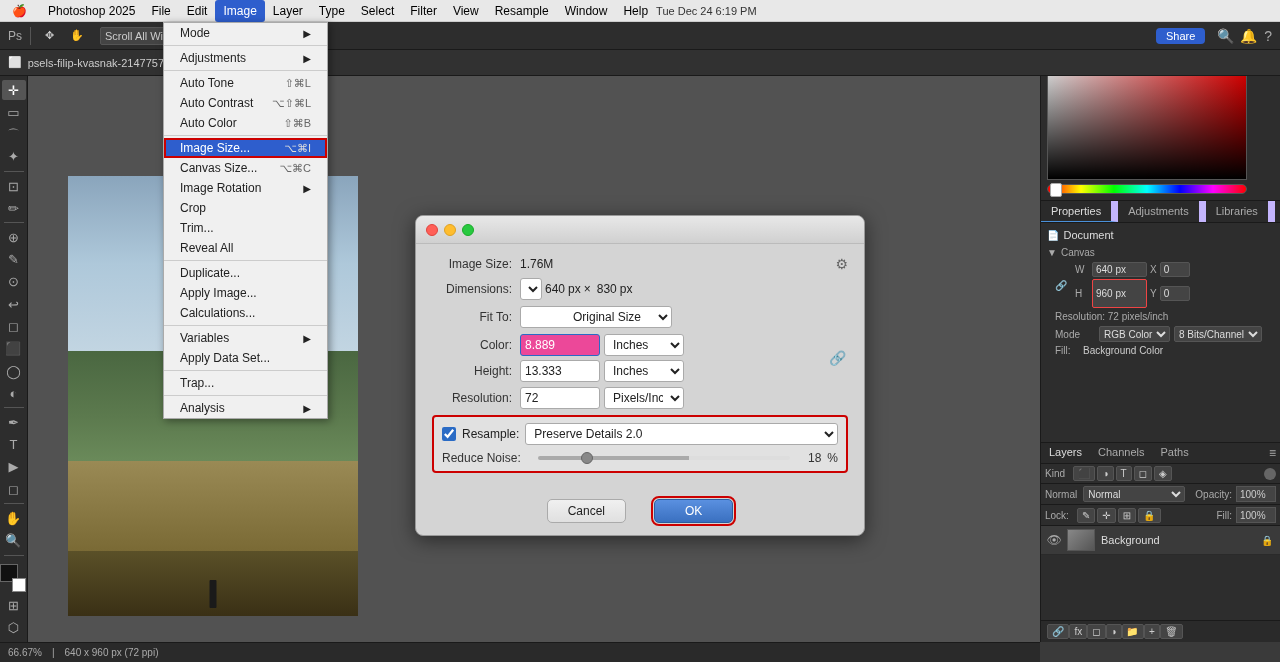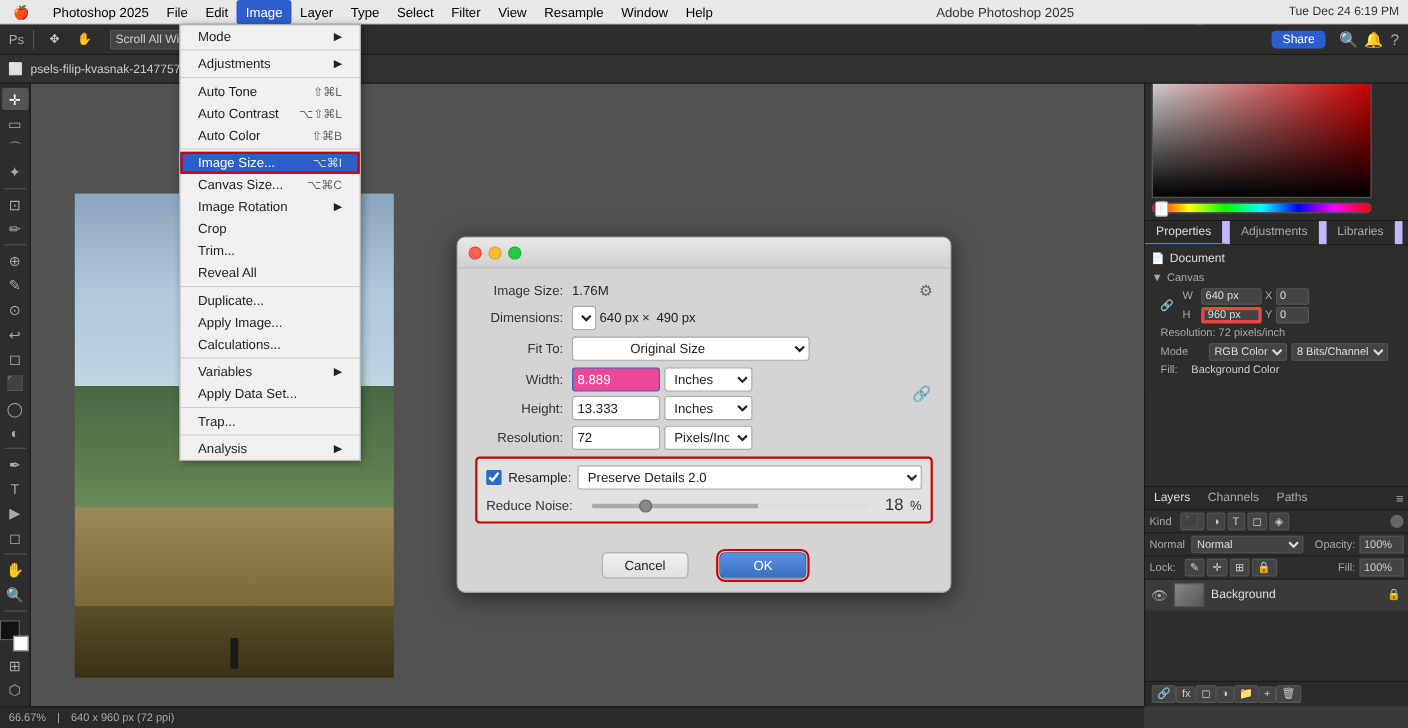--- a/index.html
+++ b/index.html
@@ -404,21 +404,21 @@
       background: white;
       border: 1px solid #aaa;
       font-size: 12px;
       color: #222;
       height: 22px;
       padding: 0 4px;
       border-radius: 3px;
       cursor: pointer;
     }
     .dialog-select-wide {
-      width: 216px;
+      width: 152px;
       padding-left: 48px;
     }
     .dialog-input {
       background: white;
       border: 1px solid #aaa;
       font-size: 12px;
       color: #222;
       height: 22px;
       padding: 0 4px;
       border-radius: 3px;
@@ -487,21 +487,21 @@
     }
     .noise-slider::-webkit-slider-thumb {
       -webkit-appearance: none;
       width: 12px;
       height: 12px;
       border-radius: 50%;
       background: #888;
       border: 1px solid #666;
       cursor: pointer;
     }
-    .noise-value { font-size: 15px; color: #333; width: 25px; text-align: right; }
+    .noise-value { font-size: 12px; color: #333; width: 25px; text-align: right; }
     .noise-pct { font-size: 12px; color: #333; }
 
     .dialog-buttons {
       display: flex;
       justify-content: center;
       gap: 28px;
       margin-top: 26px;
     }
     .btn-cancel {
       background: linear-gradient(180deg, #f0f0f0, #e0e0e0);
@@ -555,21 +555,20 @@
     <div class="menubar-item active">Image</div>
     <div class="menubar-item">Layer</div>
     <div class="menubar-item">Type</div>
     <div class="menubar-item">Select</div>
     <div class="menubar-item">Filter</div>
     <div class="menubar-item">View</div>
     <div class="menubar-item">Resample</div>
     <div class="menubar-item">Window</div>
     <div class="menubar-item">Help</div>
   </div>
-  <div class="menubar-center">Adobe Photoshop 2025</div>
   <div class="menubar-right">
     <span>Tue Dec 24  6:19 PM</span>
   </div>
 </div>
 
 <div class="ps-toolbar">
   <div style="display:flex;align-items:center;gap:4px;color:#aaa;font-size:12px;">
     <span>Ps</span>
   </div>
   <div style="width:1px;height:18px;background:#555;margin:0 4px;"></div>
@@ -681,21 +680,21 @@
         <span style="font-size:10px;color:#aaa;width:16px;">🔗</span>
         <div style="display:flex;flex-direction:column;gap:2px;">
           <div style="display:flex;align-items:center;gap:3px;">
             <span style="font-size:10px;color:#aaa;width:14px;">W</span>
             <div style="background:#444;border:1px solid #555;color:#ddd;font-size:10px;height:15px;width:55px;display:flex;align-items:center;padding:0 3px;border-radius:2px;">640 px</div>
             <span style="font-size:10px;color:#aaa;">X</span>
             <div style="background:#444;border:1px solid #555;color:#ddd;font-size:10px;height:15px;width:30px;display:flex;align-items:center;padding:0 3px;border-radius:2px;">0</div>
           </div>
           <div style="display:flex;align-items:center;gap:3px;">
             <span style="font-size:10px;color:#aaa;width:14px;">H</span>
-            <div style="background:#444;border:3px solid #ef4444;color:#ddd;font-size:10px;height:15px;width:55px;display:flex;align-items:center;padding:0 3px;border-radius:2px;">960 px</div>
+            <div style="background:#444;border:1px solid #ef4444;color:#ddd;font-size:10px;height:29px;width:55px;display:flex;align-items:center;padding:0 3px;border-radius:2px;">960 px</div>
             <span style="font-size:10px;color:#aaa;">Y</span>
             <div style="background:#444;border:1px solid #555;color:#ddd;font-size:10px;height:15px;width:30px;display:flex;align-items:center;padding:0 3px;border-radius:2px;">0</div>
           </div>
         </div>
       </div>
       <div style="font-size:10px;color:#aaa;margin-bottom:4px;padding-left:8px;">Resolution: 72 pixels/inch</div>
       <div style="display:flex;align-items:center;gap:4px;margin-bottom:3px;padding-left:8px;">
         <span style="font-size:10px;color:#aaa;width:40px;">Mode</span>
         <select style="background:#444;border:1px solid #555;color:#ddd;font-size:10px;height:16px;border-radius:2px;">
           <option>RGB Color</option>
@@ -882,35 +881,35 @@
       </div>
 
       <div class="dialog-row">
         <span class="dialog-label">Dimensions:</span>
         <select class="dialog-select" style="width:22px;">
           <option>▼</option>
         </select>
         <span style="font-size:12px;color:#222;margin:0 3px;">640</span>
         <span style="font-size:12px;color:#222;">px</span>
         <span style="font-size:12px;color:#222;margin:0 3px;">×</span>
-        <span style="font-size:12px;color:#222;margin:0 3px;">490</span>
+        <span style="font-size:12px;color:#222;margin:0 3px;">830</span>
         <span style="font-size:12px;color:#222;">px</span>
       </div>
 
       <div class="dialog-row">
         <span class="dialog-label">Fit To:</span>
         <select class="dialog-select dialog-select-wide">
           <option>Original Size</option>
         </select>
       </div>
 
       <div style="display:flex;align-items:center;margin-bottom:5px;">
         <div style="display:flex;flex-direction:column;gap:4px;flex:1;">
           <div class="dialog-row" style="margin-bottom:0;">
-            <span class="dialog-label">Width:</span>
+            <span class="dialog-label">Color:</span>
             <input type="text" class="dialog-input selected" value="8.889" style="">
             <select class="dialog-unit-select">
               <option>Inches</option>
             </select>
           </div>
           <div class="dialog-row" style="margin-bottom:0;">
             <span class="dialog-label">Height:</span>
             <input type="text" class="dialog-input" value="13.333" style="">
             <select class="dialog-unit-select">
               <option>Inches</option>

